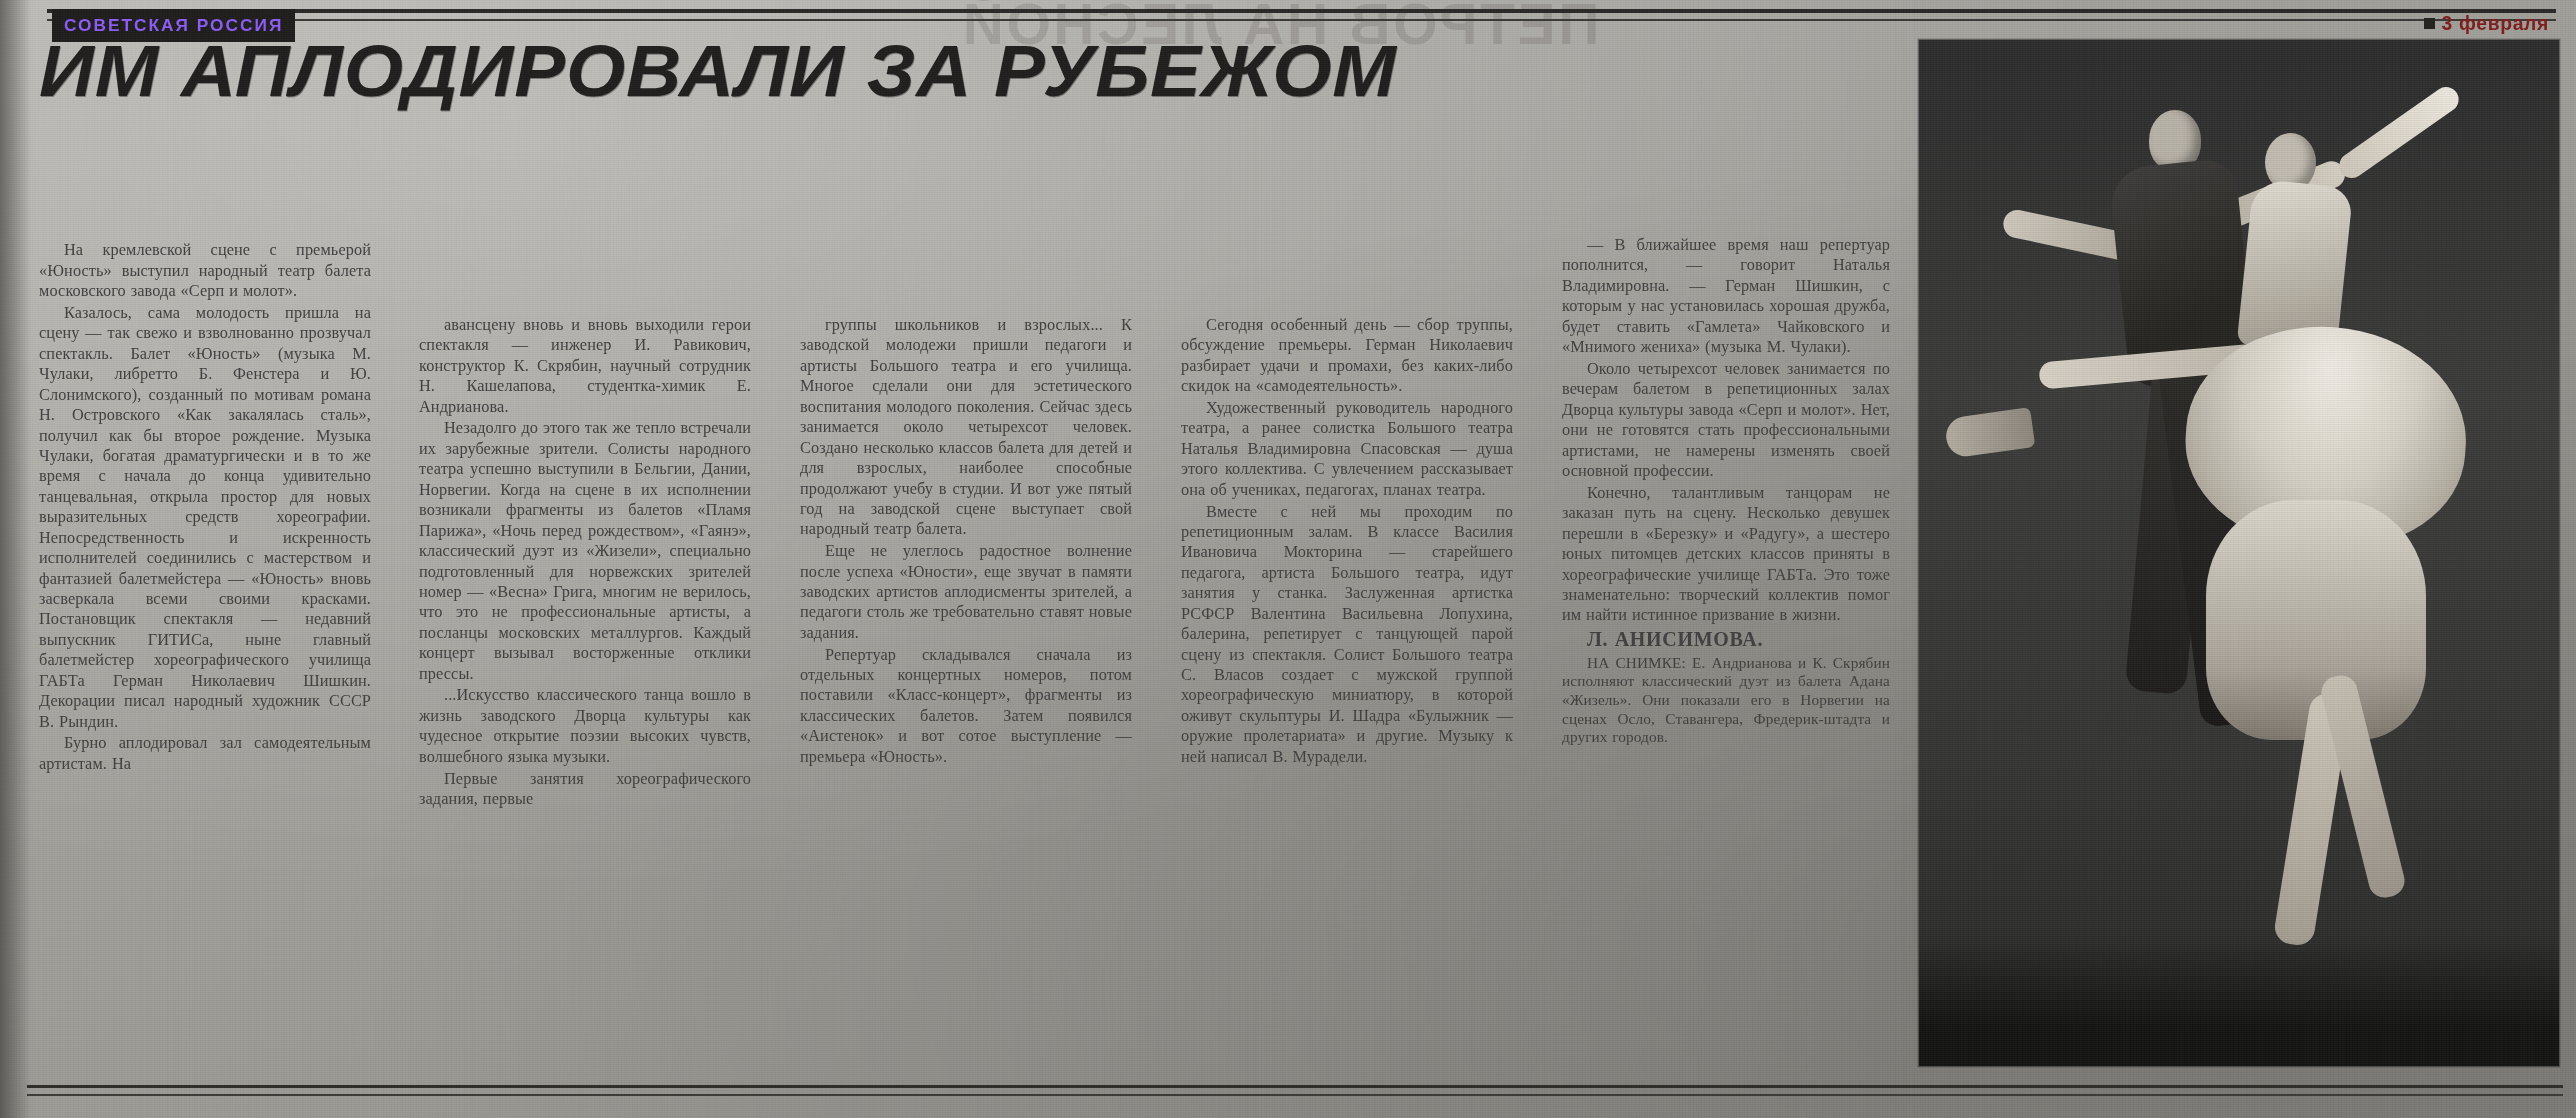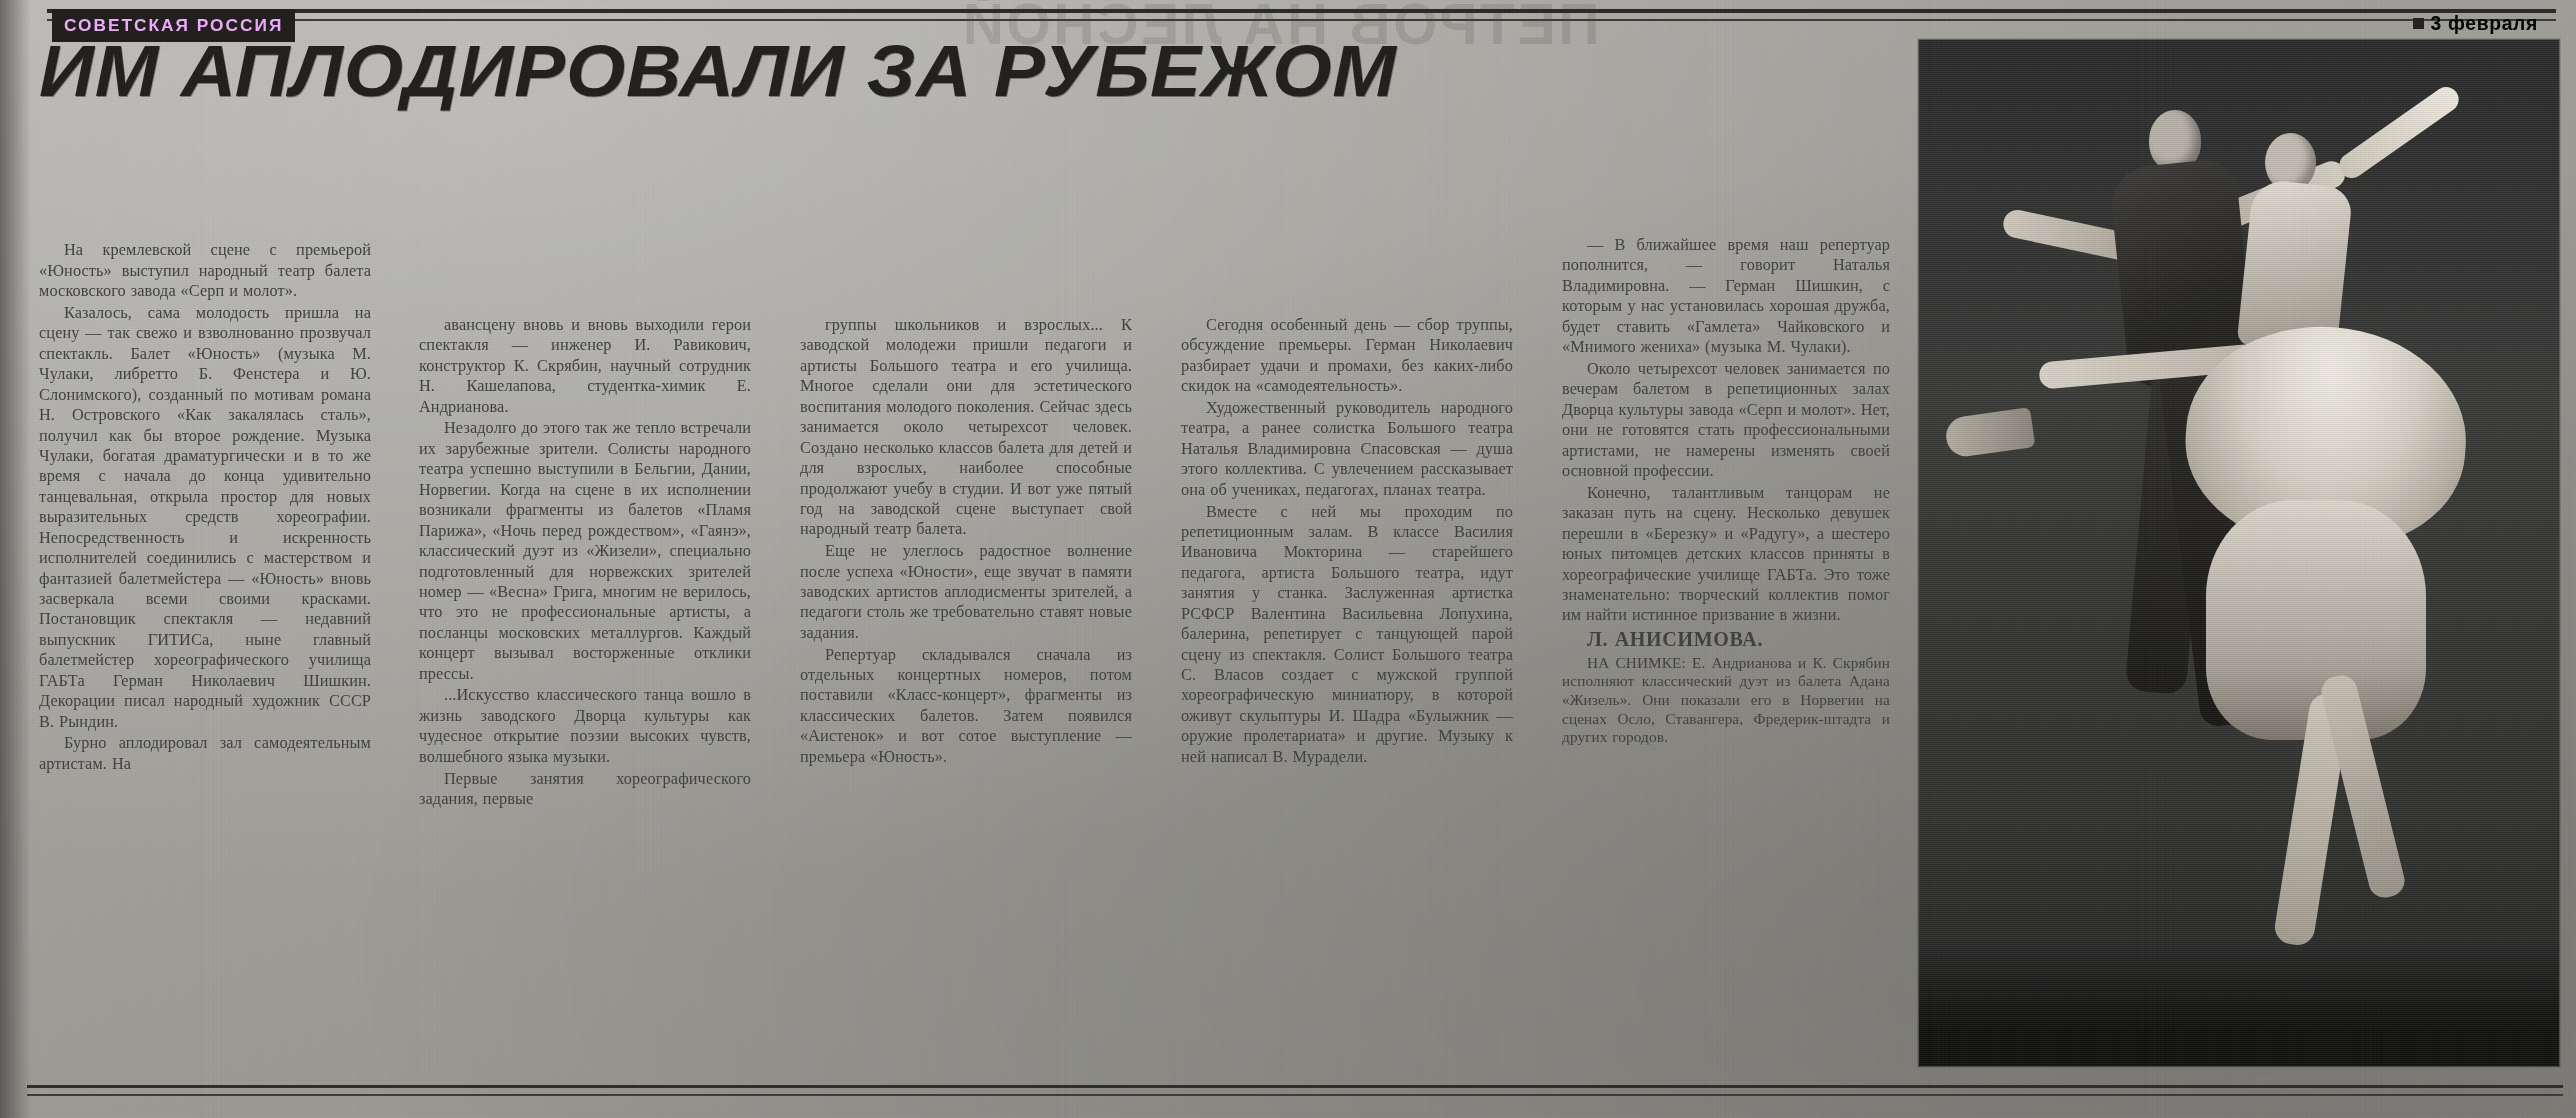--- a/index.html
+++ b/index.html
@@ -64,36 +64,36 @@
     right: 20px;
     top: 18.7px;
     height: 2px;
     background: #3a3936;
   }
   .masthead {
     position: absolute;
     left: 52px;
     top: 9.3px;
     background: #1f1e1c;
-    color: #f0abfc;
+    color: #8b5cf6;
     font-family: "Liberation Sans", sans-serif;
     font-weight: bold;
     font-size: 17.3px;
     letter-spacing: 2px;
     padding: 5.3px 12px 6px 12px;
   }
   .date {
     position: absolute;
-    right: 38px;
+    right: 27px;
     top: 13.3px;
     font-family: "Liberation Sans", sans-serif;
     font-size: 19.3px;
     font-weight: bold;
     letter-spacing: 0.7px;
-    color: #000000;
+    color: #7f1d1d;
   }
   .date .sq {
     display: inline-block;
     width: 10.7px;
     height: 10.7px;
     background: #23221f;
     margin-right: 6.7px;
     vertical-align: 1.3px;
   }
 

